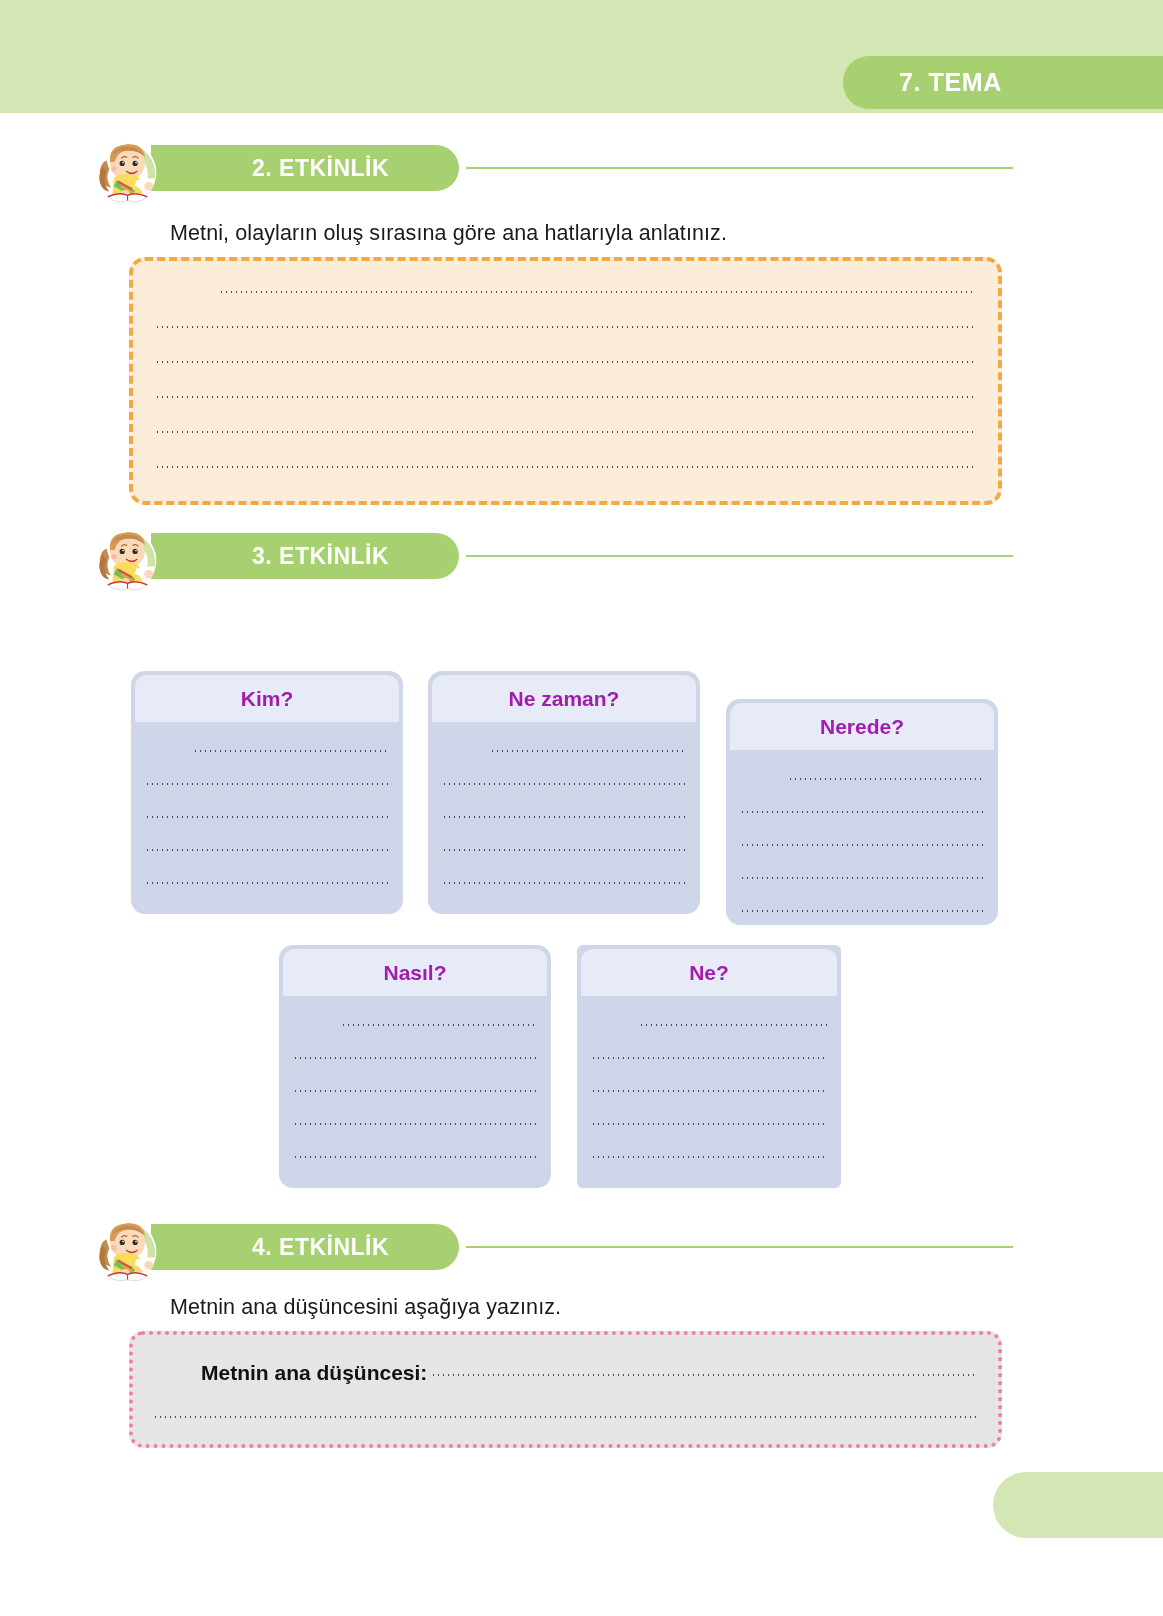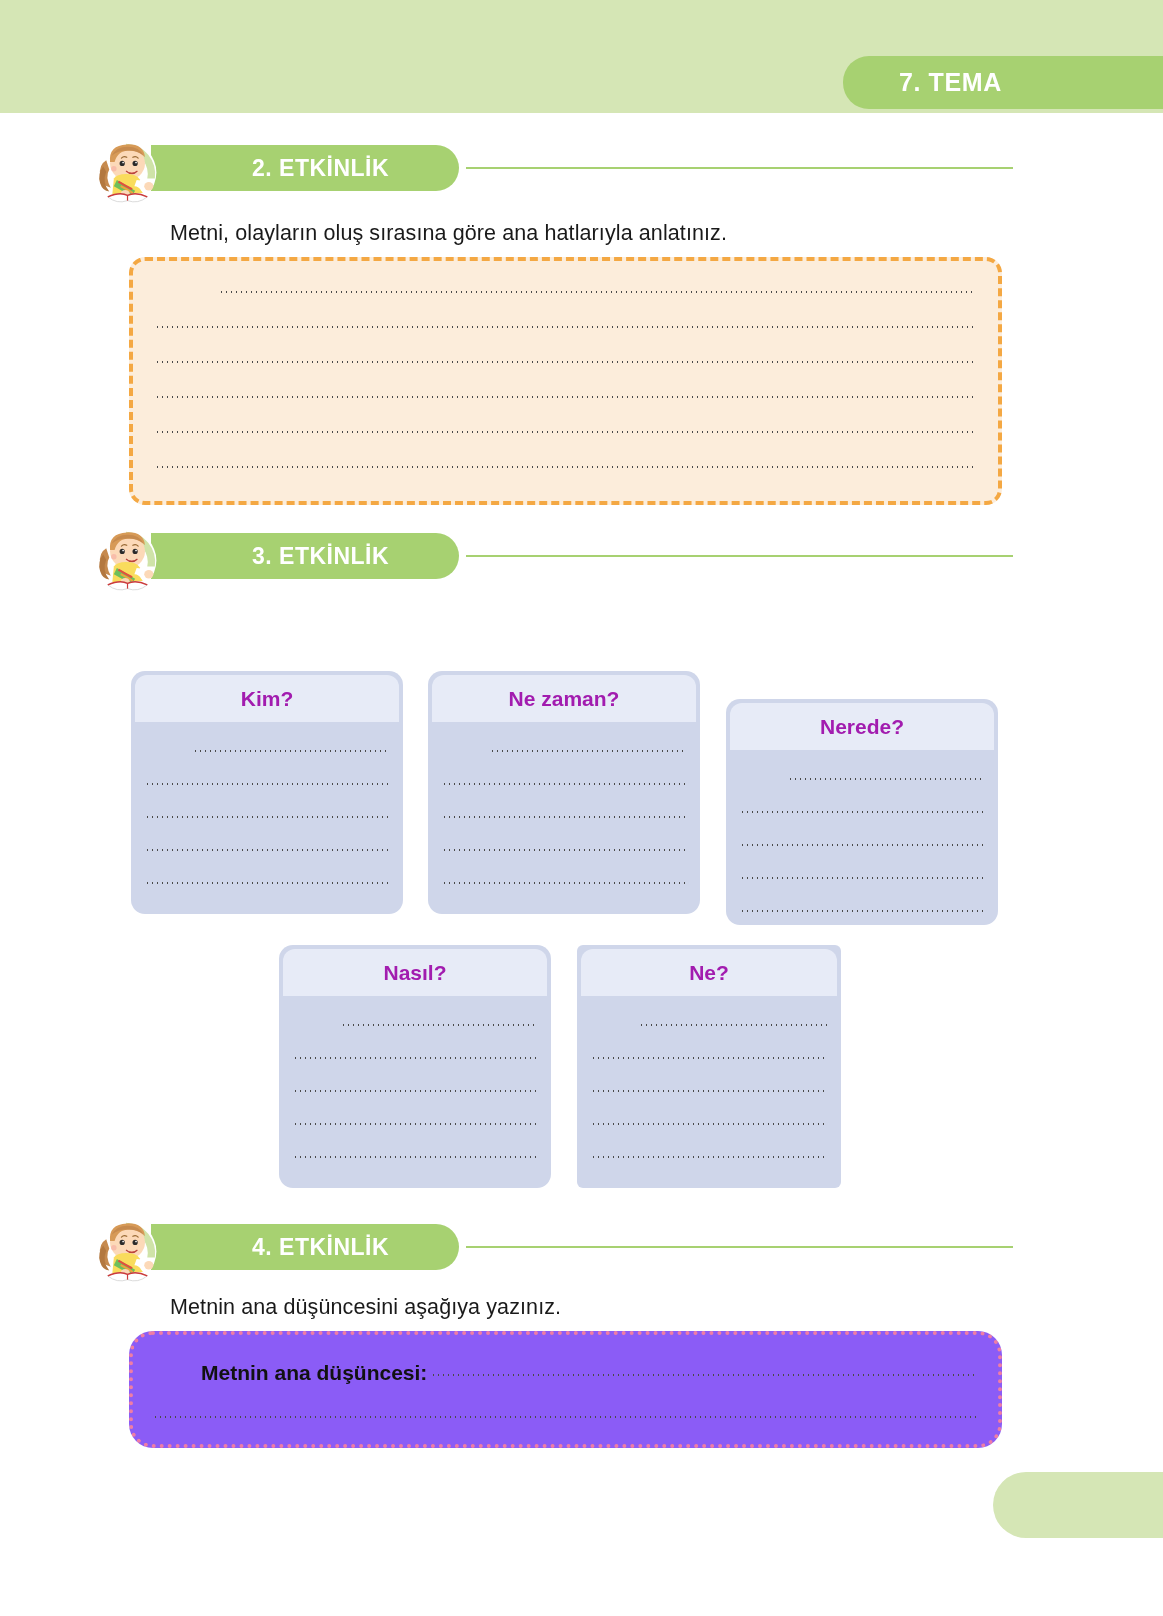--- a/index.html
+++ b/index.html
@@ -154,23 +154,23 @@
   .qbox-body .dot-line { margin-bottom: 31px; }
   .qbox-body .dot-line.first { margin-left: 48px; width: calc(100% - 48px); }
 
   
   .pink-box {
     position: absolute;
     left: 129px;
     top: 1331px;
     width: 873px;
     height: 117px;
-    background: #8b5cf6;
+    background: #e5e5e5;
     border: 4px dotted #ef7da4;
-    border-radius: 24px;
+    border-radius: 14px;
     padding: 26px 20px 0 20px;
   }
   .pink-row {
     display: flex;
     align-items: baseline;
     padding-left: 48px;
   }
   .pink-label {
     font-size: 21px;
     font-weight: bold;

